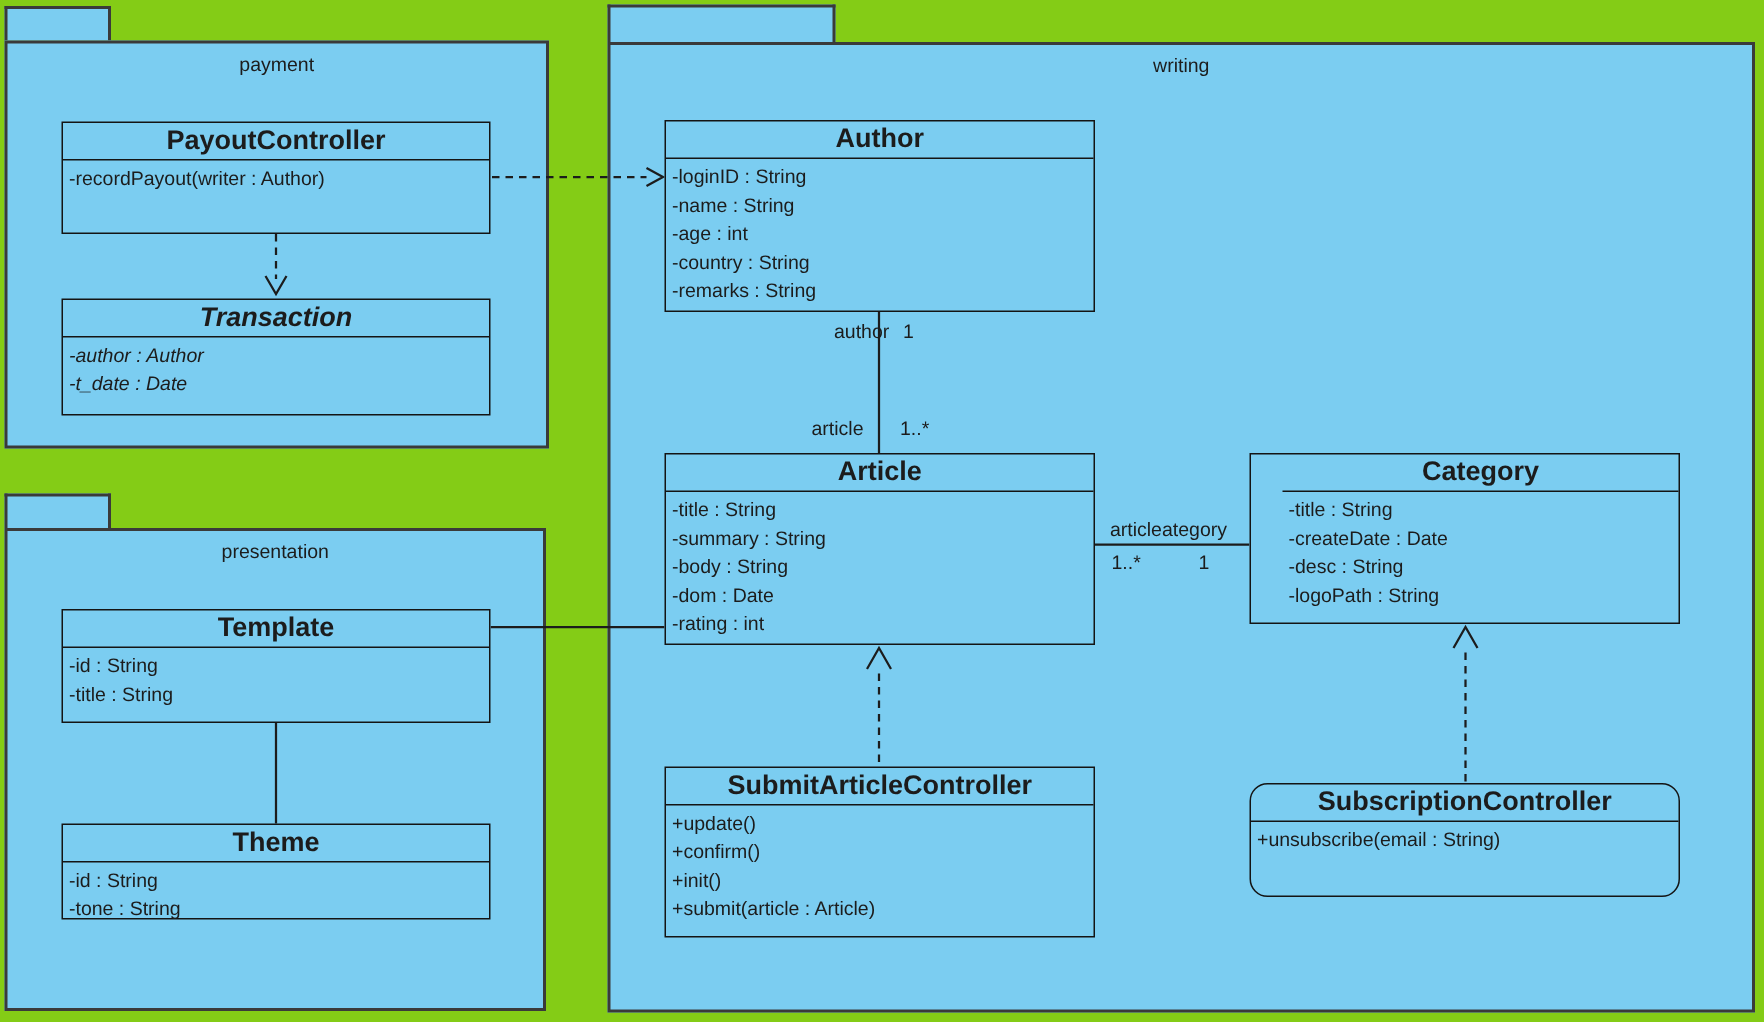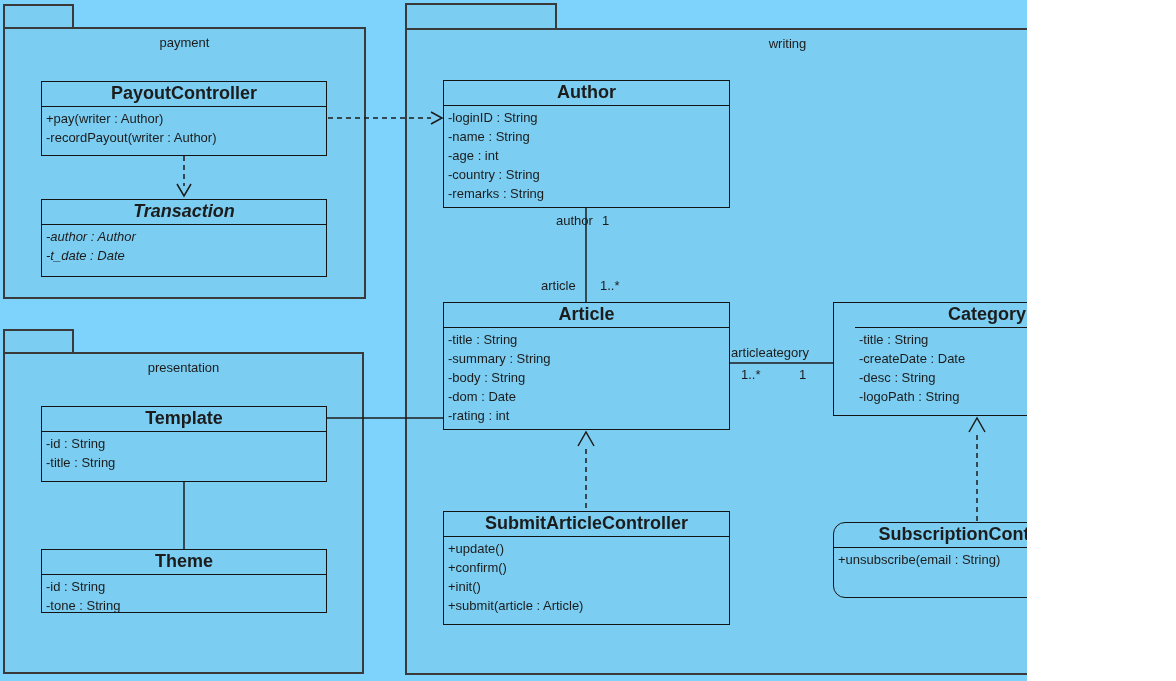--- a/index.html
+++ b/index.html
@@ -6,23 +6,23 @@
     --shape_fill: #7bcdf1;
     --package_border: #3a3a3a;
     --class_border: #141414;
     --line: #1c1c1c;
     --text: #1c1c1c;
   }
   * { margin: 0; padding: 0; box-sizing: border-box; }
   html, body { background: #ffffff; }
   .canvas {
     position: relative;
-    width: 1027px;
+    width: 1176px;
     height: 681px;
-    background: #7dd3fc;
+    background: #84cc16;
     font-family: "Liberation Sans", sans-serif;
     color: var(--text);
     overflow: hidden;
   }
   
   .pkg-tab {
     position: absolute;
     background: var(--shape_fill);
     border: 2px solid var(--package_border);
     border-bottom: none;
@@ -135,21 +135,20 @@
 
     <g>
       <line class="dash" x1="977" y1="435" x2="977" y2="522"></line>
       <polyline class="arrow-open" points="969,432 977,418 985,432"></polyline>
     </g>
   </svg>
 
   <div class="uml-class" style="left:41px; top:81px; width:286px; height:75px;">
     <div class="cls-title">PayoutController</div>
     <div class="cls-members">
-      <div class="member">+pay(writer : Author)</div>
       <div class="member">-recordPayout(writer : Author)</div>
     </div>
   </div>
 
   <div class="uml-class" style="left:41px; top:199px; width:286px; height:78px;font-style:italic;">
     <div class="cls-title">Transaction</div>
     <div class="cls-members">
       <div class="member">-author : Author</div>
       <div class="member">-t_date : Date</div>
     </div>
@@ -218,17 +217,17 @@
       <div class="member">-id : String</div>
       <div class="member">-tone : String</div>
     </div>
   </div>
 
   <span class="rel-label" style="left:556px; top:213px;">author</span>
   <span class="rel-label" style="left:602px; top:213px;">1</span>
   <span class="rel-label" style="left:541px; top:278px;">article</span>
   <span class="rel-label" style="left:600px; top:278px;">1..*</span>
 
-  <span class="rel-label" style="left:731px; top:345px; width:96px; ">articleategory</span>
+  <span class="rel-label" style="left:731px; top:345px; width:96px; text-align:center;">articleategory</span>
   <span class="rel-label" style="left:741px; top:367px;">1..*</span>
   <span class="rel-label" style="left:799px; top:367px;">1</span>
 
 </div>
 
 </body></html>

